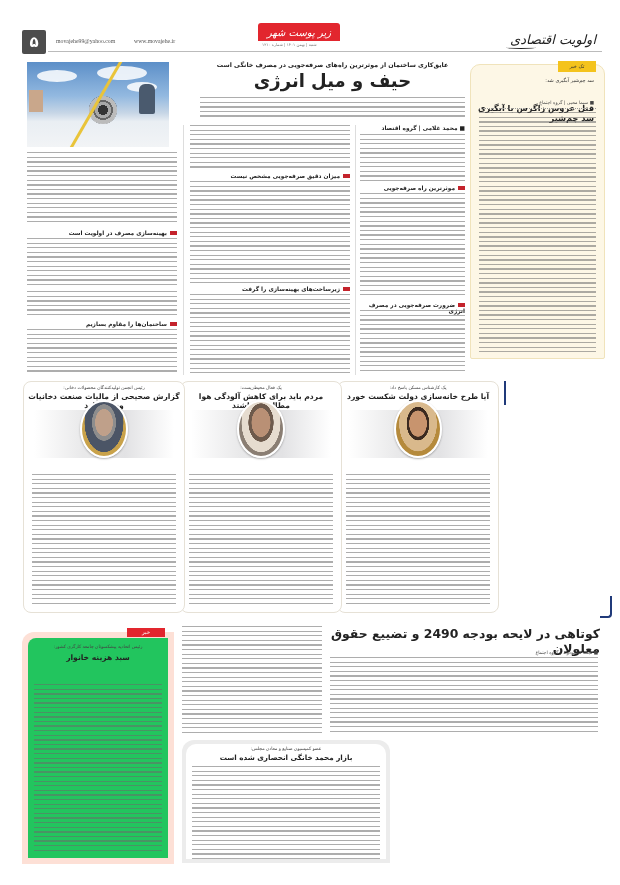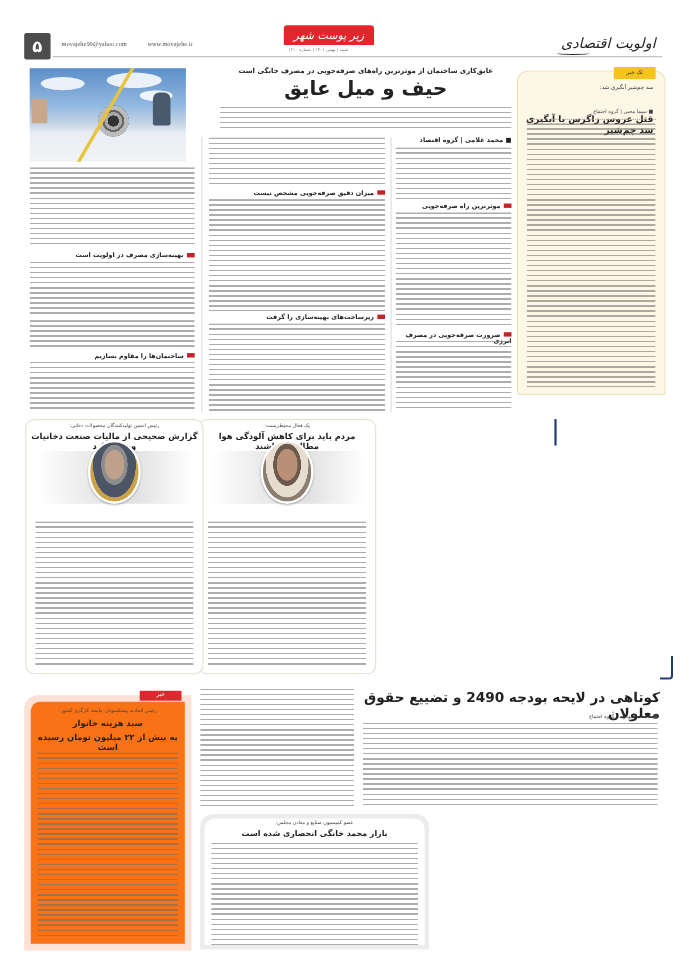--- a/index.html
+++ b/index.html
@@ -47,21 +47,21 @@
   .iv-photo { position: absolute; top: 18px; left: 50%; margin-left: -24px; width: 48px; height: 58px; border-radius: 50%; border: 2px solid #fff; box-shadow: 0 1px 2px rgba(0,0,0,0.3); overflow: hidden; }
   .iv-accent { position: absolute; left: 496px; top: 381px; width: 10px; height: 24px; border-right: 2px solid #203a7a; }
   .iv-accent-bottom { position: absolute; left: 600px; top: 596px; width: 12px; height: 22px; border-right: 2px solid #203a7a; border-bottom: 2px solid #203a7a; border-radius: 0 0 4px 0; }
 
   
   .budget-title { position: absolute; left: 330px; top: 626px; width: 270px; text-align: right; font-size: 12.4px; font-weight: bold; direction: rtl; }
   .budget-byline { position: absolute; right: 22px; top: 650px; font-size: 4.6px; color: #444; direction: rtl; }
 
   
   .news-box { position: absolute; left: 22px; top: 632px; width: 152px; height: 232px; background: #fde0d6; border-radius: 12px 0 0 0; }
-  .news-inner { position: absolute; left: 6px; top: 6px; right: 6px; bottom: 6px; background: #f97316; border-radius: 8px 0 0 0; }
+  .news-inner { position: absolute; left: 6px; top: 6px; right: 6px; bottom: 6px; background: #22c55e; border-radius: 8px 0 0 0; }
   .news-tag { position: absolute; left: 127px; top: 628px; width: 38px; height: 9px; background: #e2262e; color: #fff; font-size: 5.5px; text-align: center; line-height: 9px; direction: rtl; }
   .news-kicker { position: absolute; top: 6px; left: 0; right: 0; text-align: center; font-size: 4.5px; color: #444; direction: rtl; }
   .news-title1 { position: absolute; top: 15px; left: 0; right: 0; text-align: center; font-size: 7.6px; font-weight: bold; direction: rtl; }
   .news-title2 { position: absolute; top: 28px; left: 0; right: 0; text-align: center; font-size: 7.6px; font-weight: bold; direction: rtl; }
 
   
   .grey-box { position: absolute; top: 740px; height: 123px; background: #ececec; border-radius: 12px 12px 0 0; }
   .grey-inner { position: absolute; left: 4px; right: 4px; top: 4px; bottom: 4px; background: #fff; border-radius: 10px 10px 0 0; }
   .gb-kicker { position: absolute; top: 2px; left: 0; right: 0; text-align: center; font-size: 4.5px; color: #444; direction: rtl; }
   .gb-title { position: absolute; top: 9px; left: 0; right: 0; text-align: center; font-size: 7.2px; font-weight: bold; direction: rtl; }
@@ -86,21 +86,21 @@
   <div class="sidebar">
     <div class="sidebar-tag">تک خبر</div>
     <div class="sidebar-kicker">سد چم‌شیر آبگیری شد:</div>
     <div class="sidebar-title">قتل عروس زاگرس با آبگیری سد چم‌شیر</div>
     <div class="sidebar-byline">■ سیما محبی | گروه اجتماع</div>
     <div class="sidebar-rule"></div>
     <div class="lines" style="left:8px; right:8px; top:47px; height:240px;"></div>
   </div>
 
   <div class="lead-kicker">عایق‌کاری ساختمان از موثرترین راه‌های صرفه‌جویی در مصرف خانگی است</div>
-  <div class="lead-title">حیف و میل عایق</div>
+  <div class="lead-title">حیف و میل انرژی</div>
   <div class="lines" style="left:200px; top:97px; width:265px; height:23px;"></div>
 
   <div class="lead-photo">
     <div class="cloud" style="left:10px; top:8px; width:40px; height:12px;"></div>
     <div class="cloud" style="left:70px; top:4px; width:50px; height:14px;"></div>
     <div class="cloud" style="left:100px; top:20px; width:30px; height:10px;"></div>
     <div class="building"></div>
     <div class="roll"></div>
     <div class="pole"></div>
     <div class="person"></div>
@@ -124,20 +124,27 @@
   <div class="col-rule" style="left:183px; top:125px; height:250px;"></div>
 
   <div class="lines" style="left:27px; top:152px; width:150px; height:70px;"></div>
   <div class="subhead" style="left:27px; top:230px; width:150px;"><span class="section-bar"></span><span>بهینه‌سازی مصرف در اولویت است</span></div>
   <div class="lines" style="left:27px; top:238px; width:150px; height:50px;"></div>
   <div class="subhead" style="left:27px; top:321px; width:150px;"><span class="section-bar"></span><span>ساختمان‌ها را مقاوم بسازیم</span></div>
   <div class="lines" style="left:27px; top:291px; width:150px; height:26px;"></div>
   <div class="lines" style="left:27px; top:329px; width:150px; height:45px;"></div>
 
   <div class="iv-accent"></div>
+  <div class="iv-card" style="left:337px;">
+    <div class="iv-kicker">یک کارشناس مسکن پاسخ داد:</div>
+    <div class="iv-title">آیا طرح خانه‌سازی دولت شکست خورد</div>
+    <div class="iv-band"></div>
+    <div class="iv-photo" style="background: radial-gradient(ellipse at 50% 40%, #c8946e 0 28%, #3b2a20 29% 36%, #d9b98c 37% 60%, #b58a3c 61% 100%);"></div>
+    <div class="lines" style="left:8px; right:8px; top:92px; height:132px;"></div>
+  </div>
 
   <div class="iv-card" style="left:180px;">
     <div class="iv-kicker">یک فعال محیط‌زیست:</div>
     <div class="iv-title">مردم باید برای کاهش آلودگی هوا مطالبه‌گر باشند</div>
     <div class="iv-band"></div>
     <div class="iv-photo" style="background: radial-gradient(ellipse at 50% 38%, #b99075 0 30%, #6d5a4c 31% 40%, #e6dccf 41% 62%, #8a7e73 63% 100%);"></div>
     <div class="lines" style="left:8px; right:8px; top:92px; height:132px;"></div>
   </div>
 
   <div class="iv-card" style="left:23px;">
@@ -151,21 +158,20 @@
 
   <div class="budget-title">کوتاهی در لایحه بودجه 2490 و تضییع حقوق معلولان</div>
   <div class="budget-byline">■ نجمه محمودوند | گروه اجتماع</div>
   <div class="lines" style="left:330px; top:657px; width:268px; height:78px;"></div>
   <div class="lines" style="left:182px; top:626px; width:140px; height:109px;"></div>
 
   <div class="news-box">
     <div class="news-inner">
       <div class="news-kicker">رئیس اتحادیه پیشکسوتان جامعه کارگری کشور:</div>
       <div class="news-title1">سبد هزینه خانوار</div>
-      <div class="news-title2">به بیش از ۲۲ میلیون تومان رسیده است</div>
       <div class="lines" style="left:6px; right:6px; top:46px; height:170px;"></div>
     </div>
   </div>
   <div class="news-tag">خبر</div>
 
   <div class="grey-box" style="left:182px; width:208px;">
     <div class="grey-inner">
       <div class="gb-kicker">عضو کمیسیون صنایع و معادن مجلس:</div>
       <div class="gb-title">بازار محمد خانگی انحصاری شده است</div>
       <div class="lines" style="left:6px; right:6px; top:22px; height:94px;"></div>

